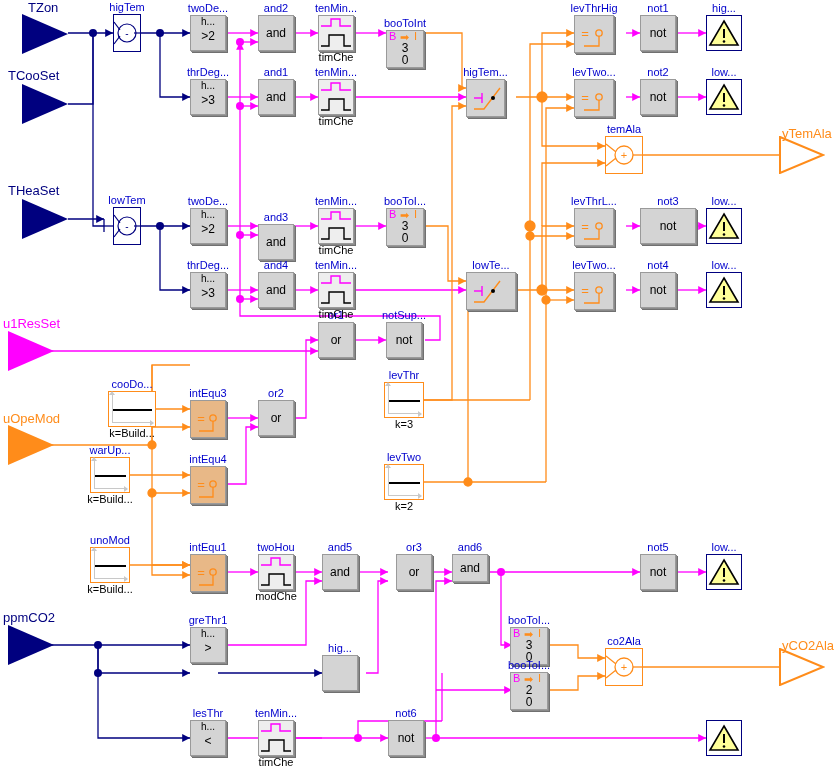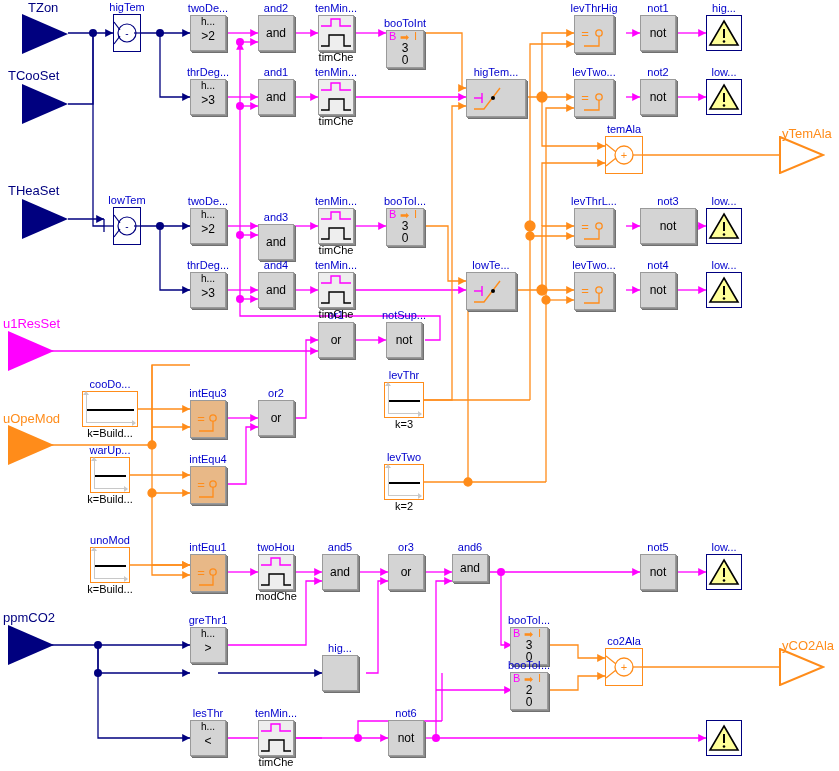--- a/index.html
+++ b/index.html
@@ -406,21 +406,21 @@
     <div class="gbox">
         <span class="txt">or</span>
       </div>
   </div>
   <div class="blk" style="left:258px;top:400px;width:36px;height:36px;">
     <div class="lbl">or2</div>
     <div class="gbox">
         <span class="txt">or</span>
       </div>
   </div>
-  <div class="blk" style="left:388px;top:554px;width:36px;height:36px;">
+  <div class="blk" style="left:396px;top:554px;width:36px;height:36px;">
     <div class="lbl">or3</div>
     <div class="gbox">
         <span class="txt">or</span>
       </div>
   </div>
   <div class="blk" style="left:640px;top:15px;width:36px;height:36px;">
     <div class="lbl">not1</div>
     <div class="gbox">
         <span class="txt">not</span>
       </div>
@@ -547,21 +547,21 @@
   <div class="blk b2i" style="left:510px;top:672px;width:38px;height:38px;">
     <div class="lbl">booToI...</div>
     <div class="gbox" style="background:#d4d4d4;"></div>
     <span class="bi">B</span>
     <span class="ar">➡</span>
     <span class="ii">I</span>
     <span class="n1">2</span>
     <span class="n2">0</span>
   </div>
 
-  <div class="blk" style="left:466px;top:79px;width:60px;height:38px;">
+  <div class="blk" style="left:466px;top:79px;width:39px;height:38px;">
     <div class="lbl">higTem...</div>
     <div class="gbox" style="background:#d4d4d4;"></div>
     <svg width="50" height="38" style="position:absolute;left:0;top:0;">
       <polyline points="8,30 18,30 34,9" fill="none" stroke="#ff8c1a" stroke-width="1.4"></polyline>
       <line x1="8" y1="19" x2="16" y2="19" stroke="#ff00ff" stroke-width="1.4"></line>
       <line x1="16" y1="14" x2="16" y2="24" stroke="#ff00ff" stroke-width="1.4"></line>
       <circle cx="27" cy="19" r="2" fill="#000"></circle>
     </svg>
   </div>
   <div class="blk" style="left:466px;top:272px;width:50px;height:38px;">
@@ -632,21 +632,21 @@
   <div class="blk" style="left:190px;top:554px;width:36px;height:38px;">
     <div class="lbl">intEqu1</div>
     <div class="gbox" style="background:#e8b887;"></div>
     <svg width="36" height="38" style="position:absolute;left:0;top:0;">
       <text x="11" y="23" font-size="13" fill="#ff8c1a" text-anchor="middle" font-family="Liberation Sans">=</text>
       <circle cx="23" cy="18" r="3.2" fill="none" stroke="#ff8c1a" stroke-width="1.3"></circle>
       <polyline points="23,21 23,31 9,31" fill="none" stroke="#ff8c1a" stroke-width="1.3"></polyline>
     </svg>
   </div>
 
-  <div class="blk src" style="left:82px;top:391px;width:56px;height:36px;padding-left:43px;">
+  <div class="blk src" style="left:108px;top:391px;width:48px;height:36px;padding-left:43px;">
     <div class="lbl">cooDo...</div>
     <div class="sub">k=Build...</div>
     <div class="obox"></div>
       <div class="ax"></div>
       <div class="ax2"></div>
       <div class="ln"></div>
       <div class="tipx"></div>
       <div class="tipy"></div>
   </div>
   <div class="blk src" style="left:90px;top:457px;width:40px;height:36px;">

